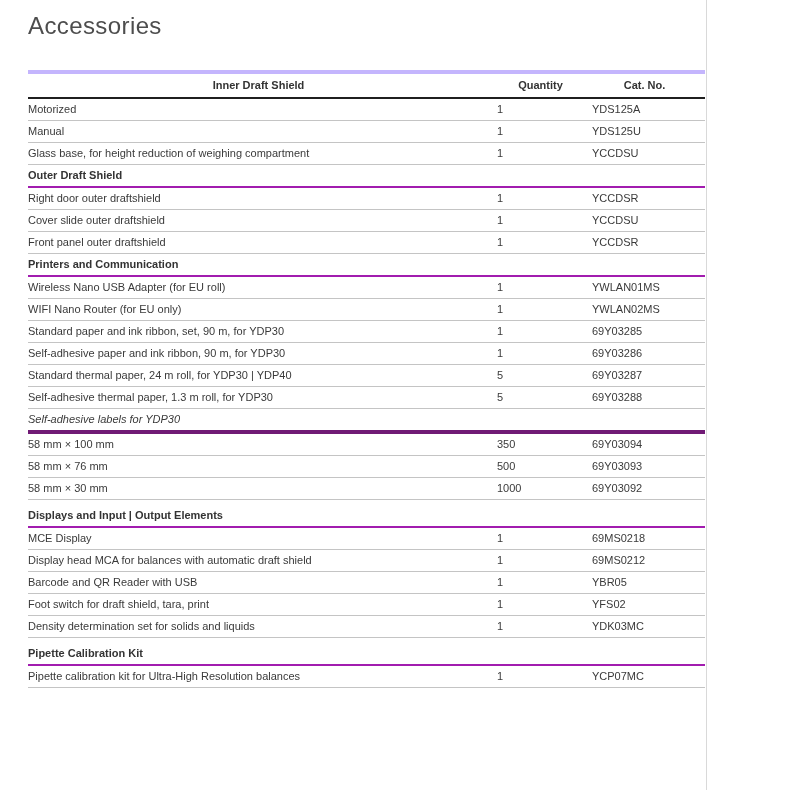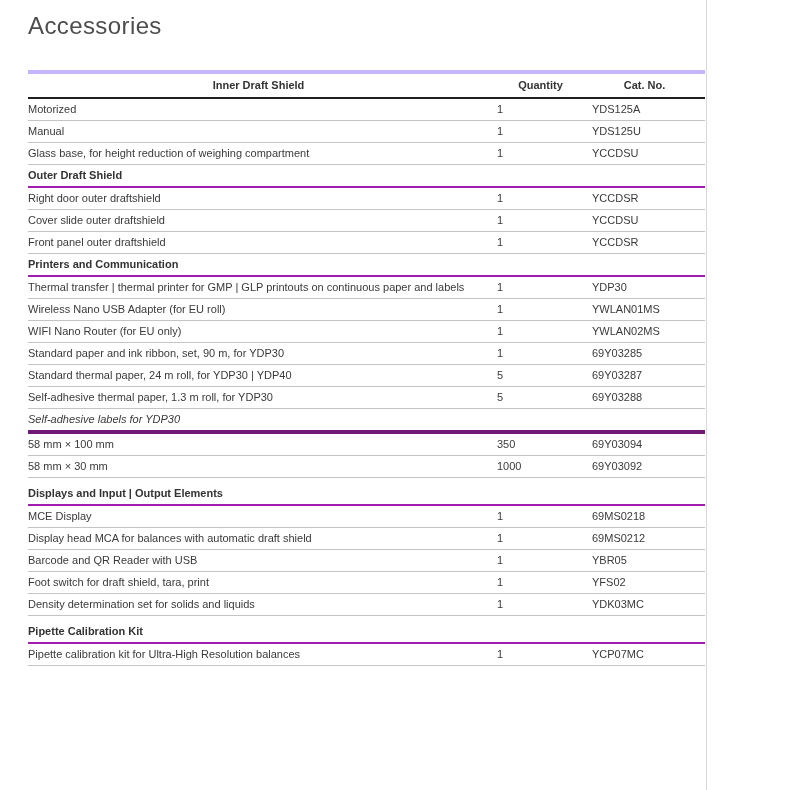--- a/index.html
+++ b/index.html
@@ -133,56 +133,61 @@
           </tr>
           <tr class="item">
             <td>Front panel outer draftshield</td>
             <td>1</td>
             <td>YCCDSR</td>
           </tr>
           <tr class="section">
             <td colspan="3">Printers and Communication</td>
           </tr>
           <tr class="item">
-            <td>Thermal transfer | thermal printer for GMP | GLP printouts on continuous paper and labels</td>
-            <td>1</td>
-            <td>YDP30</td>
-          </tr>
-          <tr class="item">
             <td>Wireless Nano USB Adapter (for EU roll)</td>
             <td>1</td>
             <td>YWLAN01MS</td>
           </tr>
           <tr class="item">
             <td>WIFI Nano Router (for EU only)</td>
             <td>1</td>
             <td>YWLAN02MS</td>
           </tr>
           <tr class="item">
             <td>Standard paper and ink ribbon, set, 90 m, for YDP30</td>
             <td>1</td>
             <td>69Y03285</td>
+          </tr>
+          <tr class="item">
+            <td>Self-adhesive paper and ink ribbon, 90 m, for YDP30</td>
+            <td>1</td>
+            <td>69Y03286</td>
           </tr>
           <tr class="item">
             <td>Standard thermal paper, 24 m roll, for YDP30 | YDP40</td>
             <td>5</td>
             <td>69Y03287</td>
           </tr>
           <tr class="item">
             <td>Self-adhesive thermal paper, 1.3 m roll, for YDP30</td>
             <td>5</td>
             <td>69Y03288</td>
           </tr>
           <tr class="subsection">
             <td colspan="3">Self-adhesive labels for YDP30</td>
           </tr>
           <tr class="item">
             <td>58 mm × 100 mm</td>
             <td>350</td>
             <td>69Y03094</td>
+          </tr>
+          <tr class="item">
+            <td>58 mm × 76 mm</td>
+            <td>500</td>
+            <td>69Y03093</td>
           </tr>
           <tr class="item">
             <td>58 mm × 30 mm</td>
             <td>1000</td>
             <td>69Y03092</td>
           </tr>
           <tr class="section gap">
             <td colspan="3">Displays and Input | Output Elements</td>
           </tr>
           <tr class="item">

